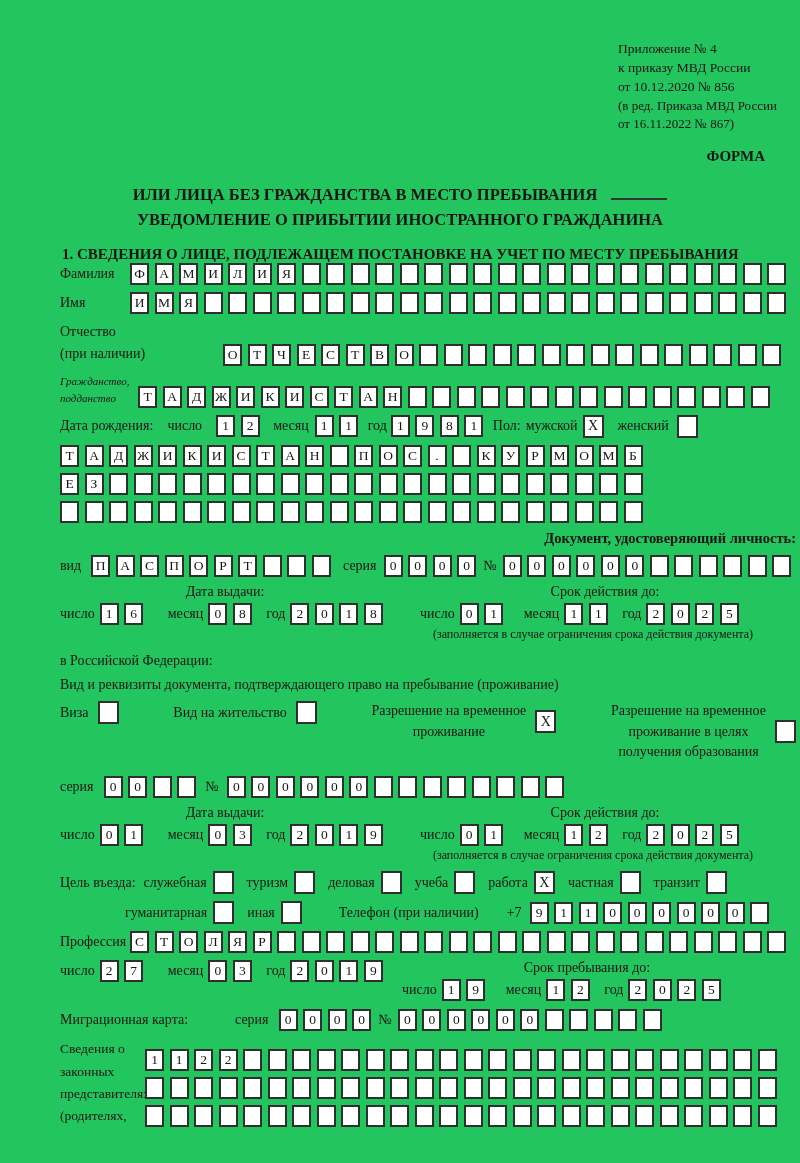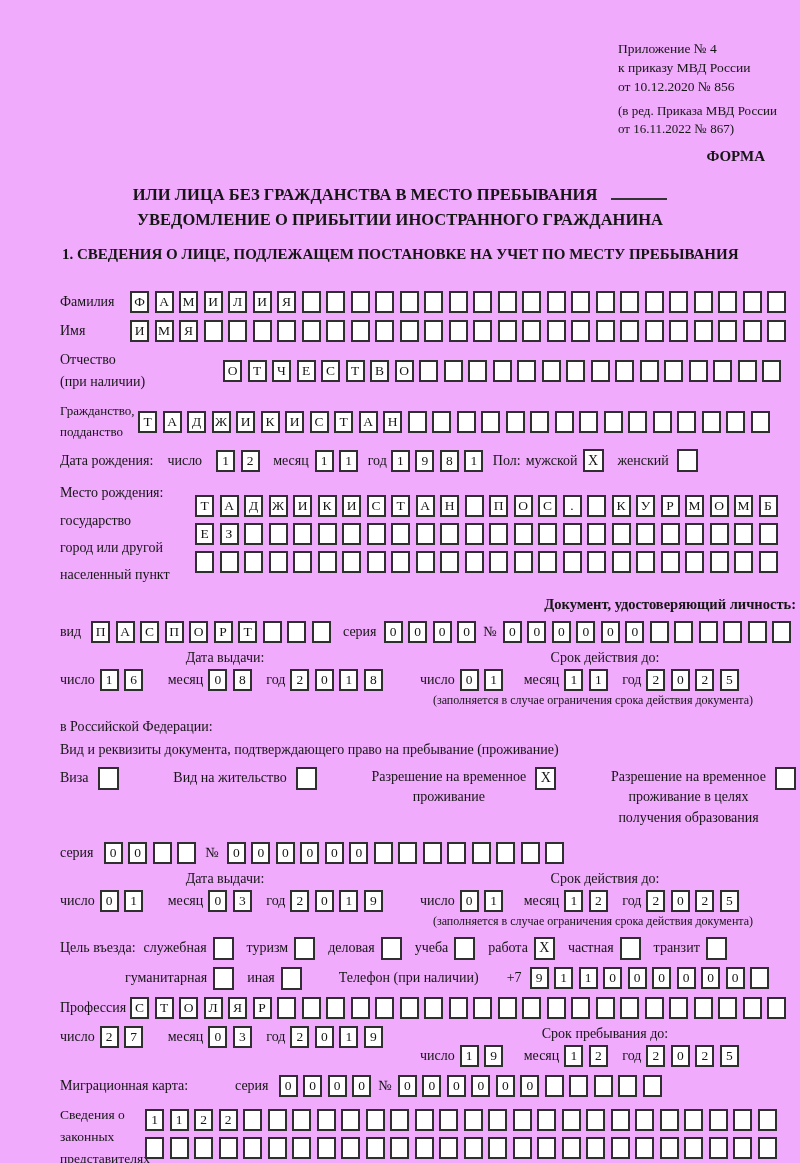--- a/index.html
+++ b/index.html
@@ -1,47 +1,47 @@
 <!DOCTYPE html>
 <html><head>
 <meta charset="utf-8">
 <style>
   html,body{margin:0;padding:0;background:#ffffff;}
-  .page{position:relative;width:800px;height:1163px;background:#f0abfc;overflow:hidden;
+  .page{position:relative;width:800px;height:1163px;background:#22c55e;overflow:hidden;
         font-family:"Liberation Serif","DejaVu Serif",serif;color:#151515;}
   .appendix{position:absolute;left:618px;top:40px;font-size:13.5px;line-height:1.4;}
-  .appendix .edition{margin-top:5px;font-size:13px;}
+  .appendix .edition{font-size:13px;}
   .forma{position:absolute;top:148px;right:35px;font-weight:bold;font-size:15px;}
   .title{position:absolute;top:183px;left:0;width:100%;text-align:center;
          font-weight:bold;font-size:16.5px;line-height:1.5;}
   .blankline{display:inline-block;width:56px;border-bottom:2px solid #333;
              margin-left:14px;vertical-align:baseline;}
   .content{position:absolute;left:60px;top:246px;width:736px;}
-  .sect1{font-weight:bold;font-size:15px;margin:0 0 28px 2px;}
-  .frow{display:flex;align-items:center;margin-bottom:7px;}
+  .sect1{font-weight:bold;font-size:15px;margin:0 0 0 2px;}
+  .frow{display:flex;align-items:flex-end;margin-bottom:7px;}
   .lbl{font-size:14px;line-height:22px;flex:none;}
   .lblblock{font-size:14px;line-height:1.6;flex:none;}
   .cells{display:inline-flex;flex:none;}
   .cell{box-sizing:border-box;flex:none;width:19px;height:22px;border:2px solid #2f2f2f;
         margin-right:5.5px;display:inline-flex;align-items:center;justify-content:center;
         font-size:13.5px;background:#fff;}
   .checkbox{box-sizing:border-box;flex:none;width:21px;height:23px;border:2px solid #2f2f2f;
         display:inline-flex;align-items:center;justify-content:center;font-size:14px;background:#fff;}
   .stack{display:flex;flex-direction:column;row-gap:6px;}
   .docheading{text-align:right;font-weight:bold;font-size:14.5px;margin:2px 0 8px 0;}
   .dcols{display:flex;margin-bottom:2px;}
   .dcol{flex:none;}
   .dhead{text-align:center;font-size:14px;margin-bottom:3px;}
   .dgrp{display:flex;align-items:center;}
   .dgrp .lbl{margin-right:5px;}
   .dgrp .cells{margin-right:9px;}
   .vcaption{font-size:12px;margin:0 0 8px 330px;width:406px;text-align:center;}
   .plain{font-size:14px;line-height:1.55;margin-bottom:2px;}
   .opts{display:flex;justify-content:space-between;align-items:flex-start;margin:6px 0 14px 0;}
-  .opt{display:flex;align-items:flex-start;}
+  .opt{display:flex;align-items:center;}
   .opt .lbl{margin-right:9px;}
   .opt .checkbox{margin-top:0;}
   .optmulti{text-align:center;font-size:14px;line-height:1.45;}
   .optmulti span{display:block;}
   .pitem{display:flex;align-items:center;margin-right:13px;}
   .pitem .lbl{margin-right:6px;}
 </style>
 </head>
 <body>
 
@@ -162,21 +162,21 @@
           <span class="cell"></span>
           <span class="cell"></span>
           <span class="cell"></span>
           <span class="cell"></span>
           <span class="cell"></span>
           <span class="cell"></span>
         </span>
     </div>
 
     <div class="frow">
-      <span class="lblblock" style="width:78px;font-size:13px;">
+      <span class="lblblock" style="width:78px;font-size:11px;font-style:italic;">
         <span style="display:block">Гражданство,</span>
         <span style="display:block">подданство</span>
       </span>
       <span class="cells">
           <span class="cell">Т</span>
           <span class="cell">А</span>
           <span class="cell">Д</span>
           <span class="cell">Ж</span>
           <span class="cell">И</span>
           <span class="cell">К</span>
@@ -223,26 +223,20 @@
           <span class="cell">1</span>
         </span>
       <span class="lbl" style="margin-right:5px">Пол:</span>
       <span class="lbl" style="margin-right:5px">мужской</span>
       <span class="checkbox" style="margin-right:14px">X</span>
       <span class="lbl" style="margin-right:8px">женский</span>
       <span class="checkbox"></span>
     </div>
 
     <div class="frow" style="margin-top:2px">
-      <span class="lblblock" style="width:135px;line-height:1.95;">
-        <span style="display:block">Место рождения:</span>
-        <span style="display:block">государство</span>
-        <span style="display:block">город или другой</span>
-        <span style="display:block">населенный пункт</span>
-      </span>
       <span class="stack">
         <span class="cells">
             <span class="cell">Т</span>
             <span class="cell">А</span>
             <span class="cell">Д</span>
             <span class="cell">Ж</span>
             <span class="cell">И</span>
             <span class="cell">К</span>
             <span class="cell">И</span>
             <span class="cell">С</span>
@@ -615,21 +609,21 @@
             </span>
           <span class="lbl">год</span>
           <span class="cells">
               <span class="cell">2</span>
               <span class="cell">0</span>
               <span class="cell">1</span>
               <span class="cell">9</span>
             </span>
         </div>
       </div>
-      <div class="dcol" style="width:370px;margin-left:30px">
+      <div class="dcol" style="width:370px;margin-left:12px">
         <div class="dhead">Срок пребывания до:</div>
         <div class="dgrp">
           <span class="lbl">число</span>
           <span class="cells">
               <span class="cell">1</span>
               <span class="cell">9</span>
             </span>
           <span class="lbl" style="margin-left:6px">месяц</span>
           <span class="cells">
               <span class="cell">1</span>

